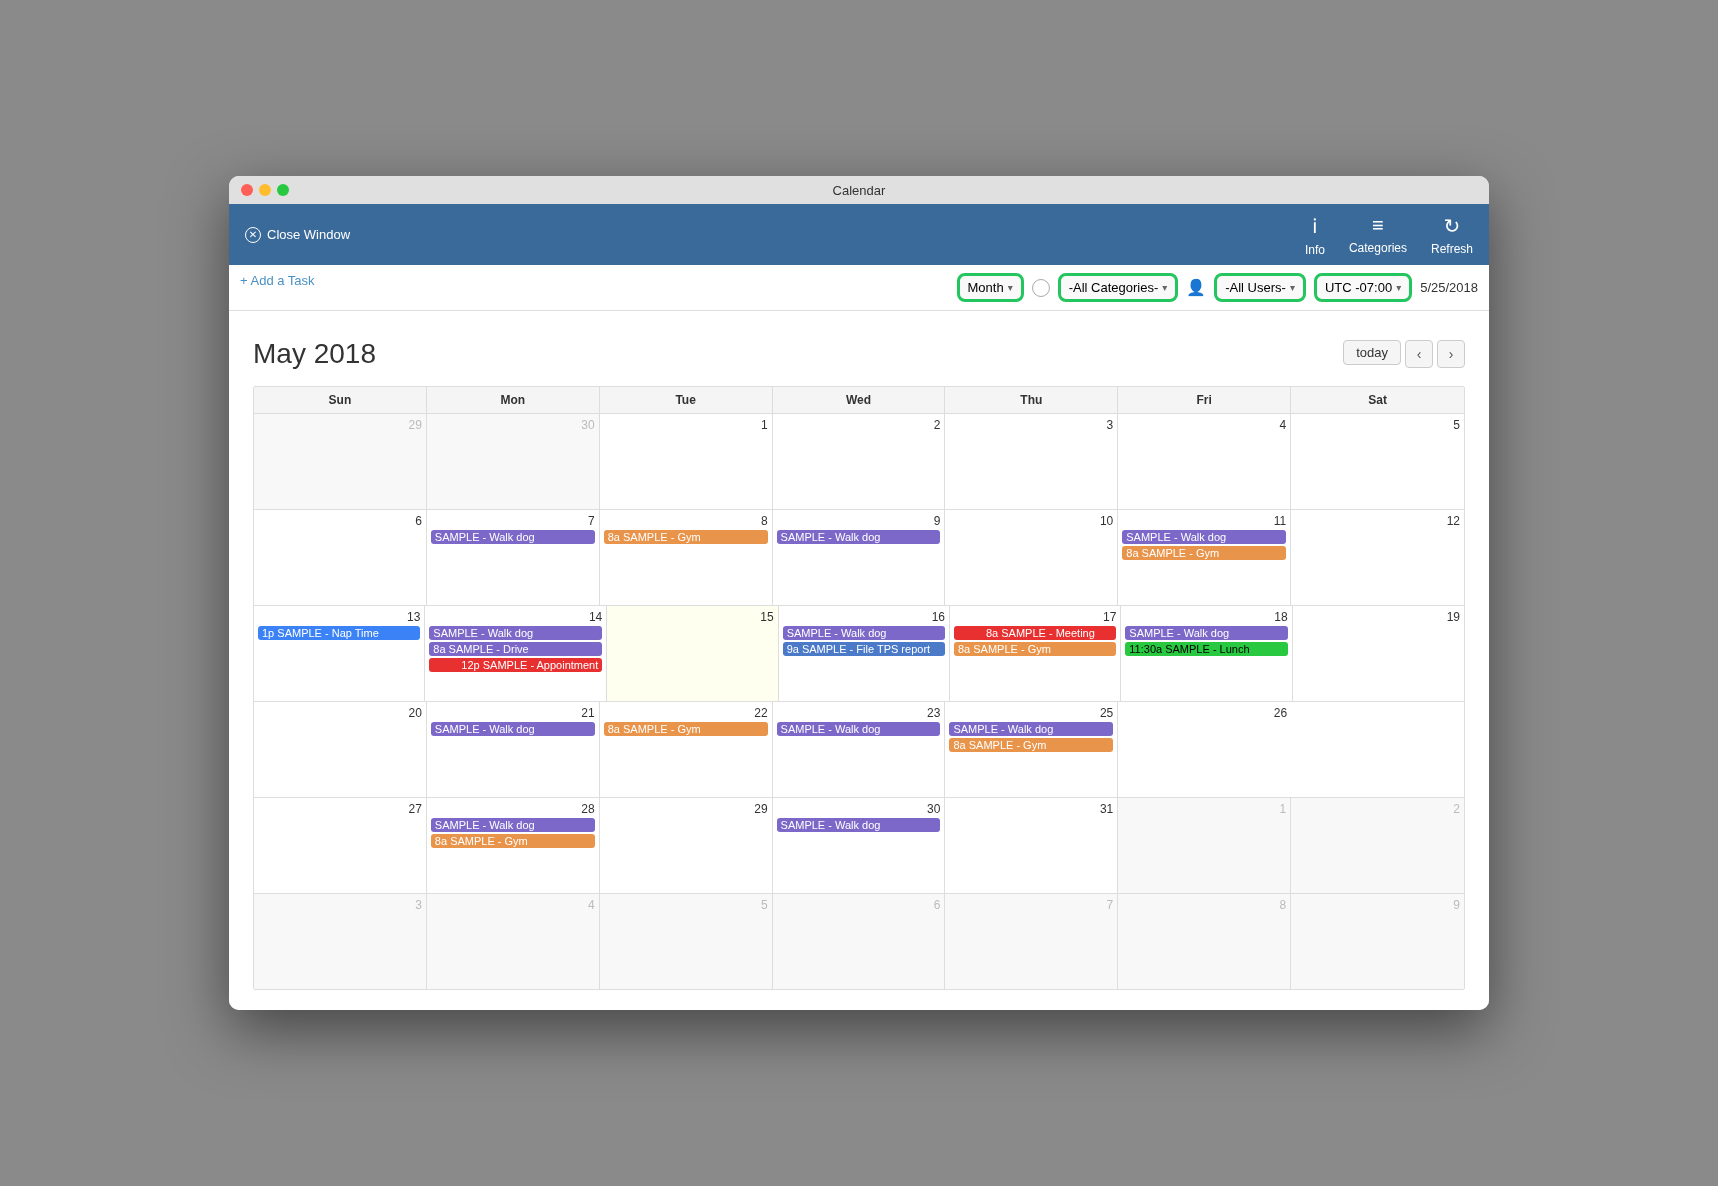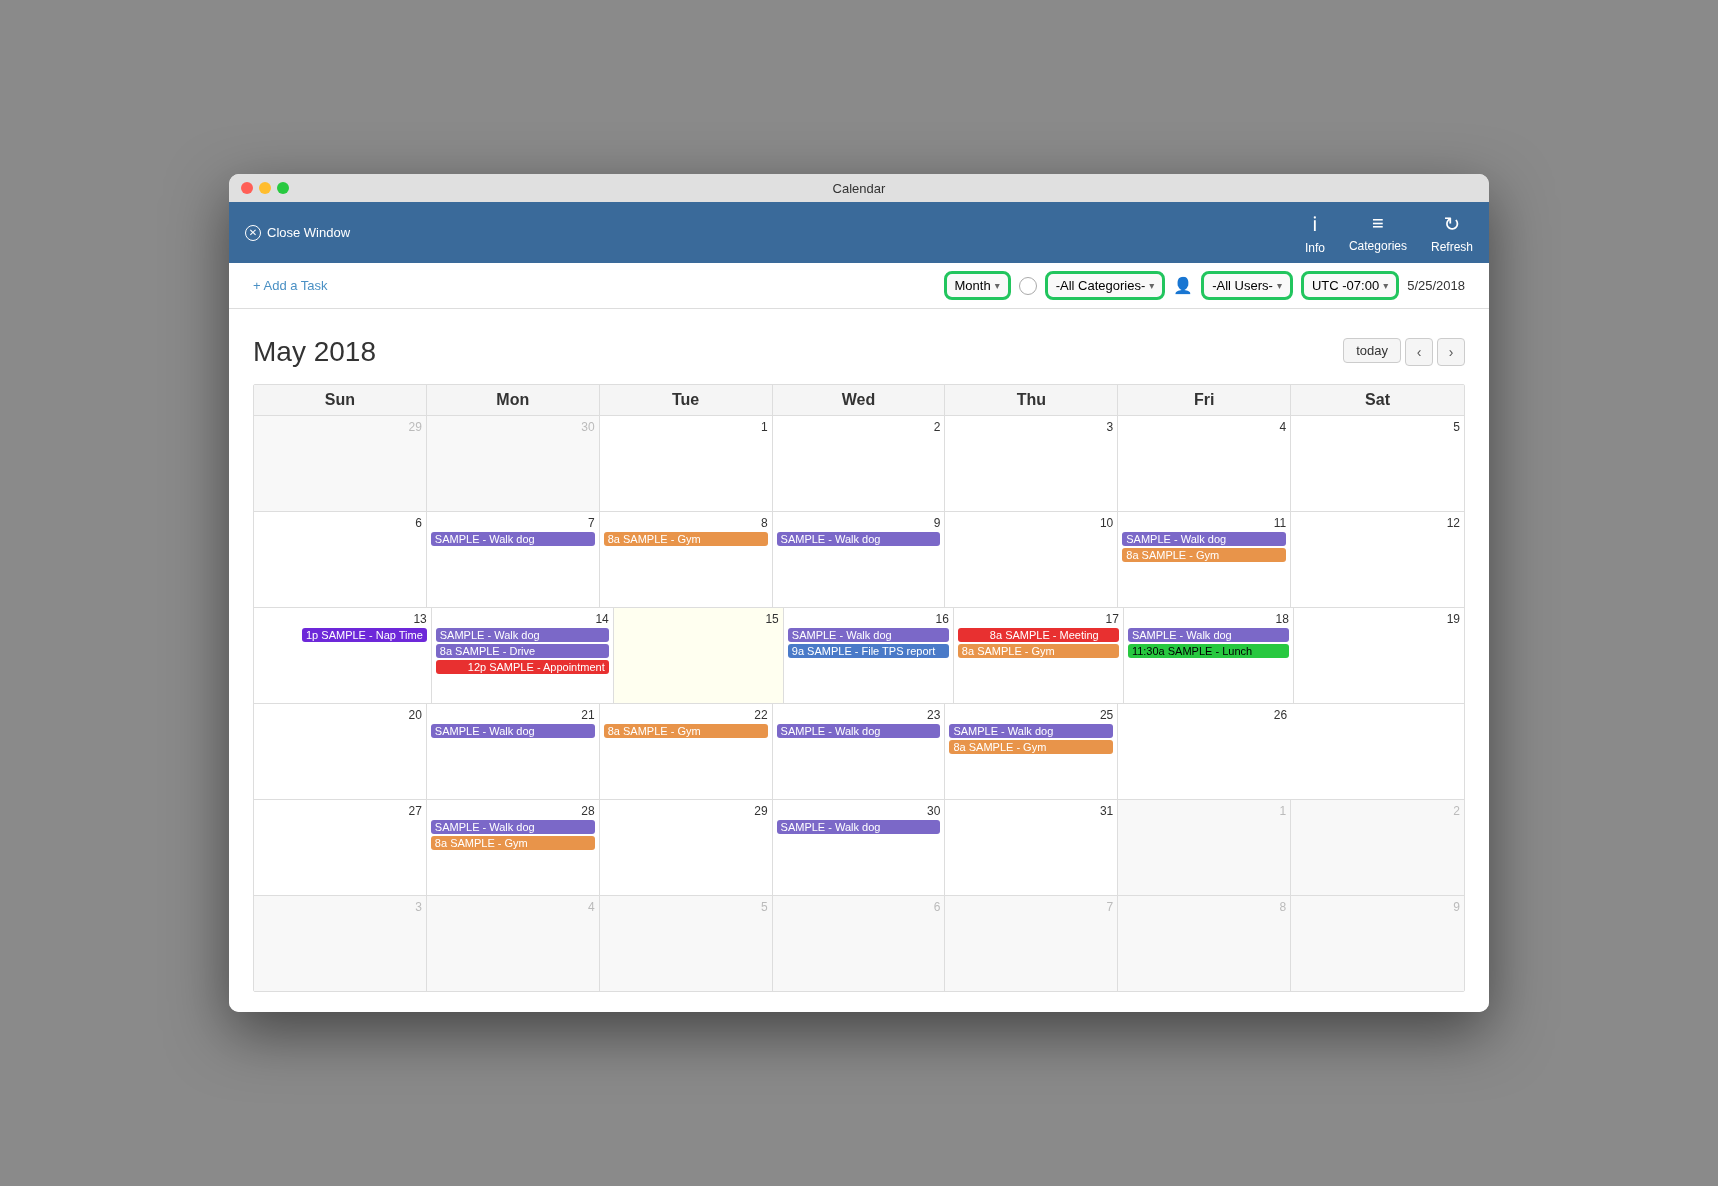--- a/index.html
+++ b/index.html
@@ -87,23 +87,23 @@
       cursor: pointer;
     }
     .header-btn-icon {
       font-size: 20px;
       color: #fff;
     }
 
     .toolbar {
       background: #fff;
       border-bottom: 1px solid #ddd;
-      padding: 8px 24px;
-      display: flex;
-      align-items: center;
+      padding: 8px 11px;
+      display: flex;
+      align-items: flex-start;
       gap: 16px;
     }
     .add-task-btn {
       color: #4a90c4;
       font-size: 13px;
       cursor: pointer;
       display: flex;
       align-items: center;
       gap: 4px;
       flex: 1;
@@ -196,21 +196,21 @@
     }
     .day-headers {
       display: grid;
       grid-template-columns: repeat(7, 1fr);
       background: #f5f5f5;
       border-bottom: 1px solid #ddd;
     }
     .day-header {
       padding: 6px;
       text-align: center;
-      font-size: 16px;
+      font-size: 12px;
       font-weight: 600;
       color: #333;
       border-right: 1px solid #ddd;
     }
     .day-header:last-child { border-right: none; }
 
     .calendar-weeks {
       display: flex;
       flex-direction: column;
     }
@@ -255,21 +255,21 @@
       white-space: nowrap;
       overflow: hidden;
       text-overflow: ellipsis;
       cursor: pointer;
     }
     .event-purple { background: #7b68c8; }
     .event-orange { background: #e8944a; }
     .event-red { background: #e83030; padding-left: 32px; }
     .event-blue { background: #4a7ac8; }
     .event-green { background: #28c840; color: #000; }
-    .event-dark-blue { background: #6d28d9; margin-left: 44px; }
+    .event-dark-blue { background: #3b82f6; }
   </style>
 </head>
 <body>
 
 <div class="window">
 
   <div class="title-bar">
     <div class="traffic-lights">
       <div class="traffic-light tl-red"></div>
       <div class="traffic-light tl-yellow"></div>

